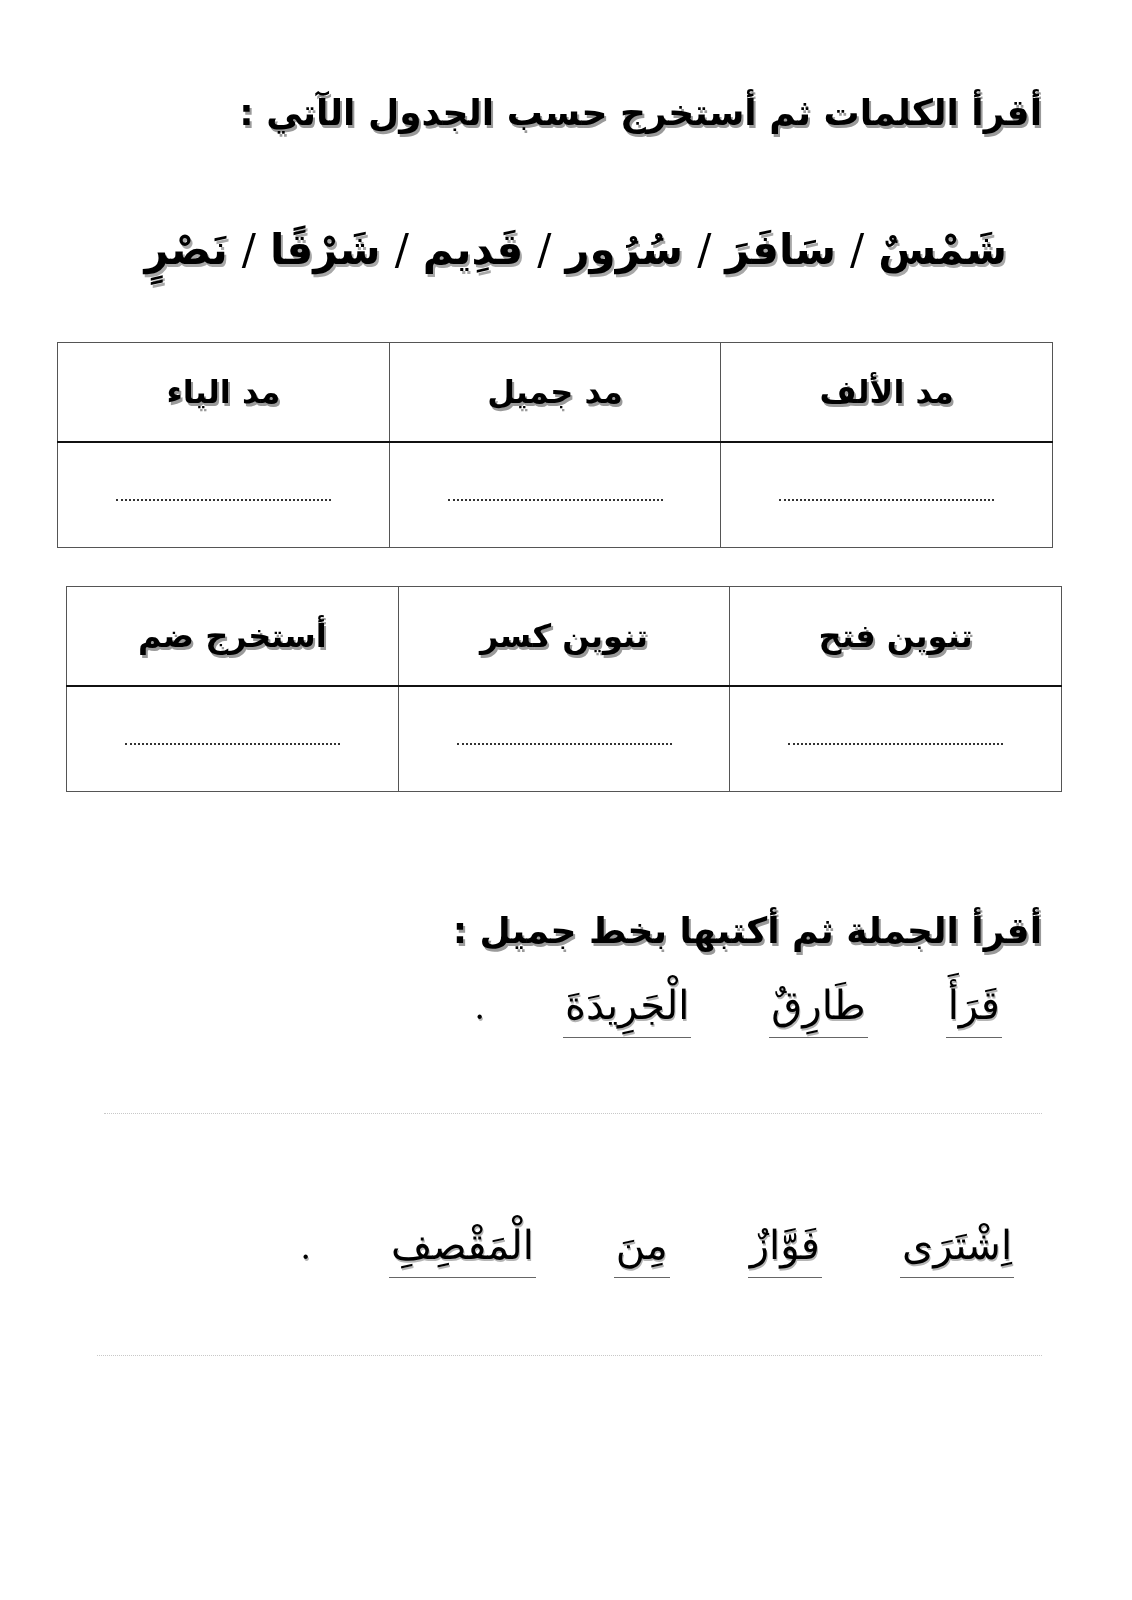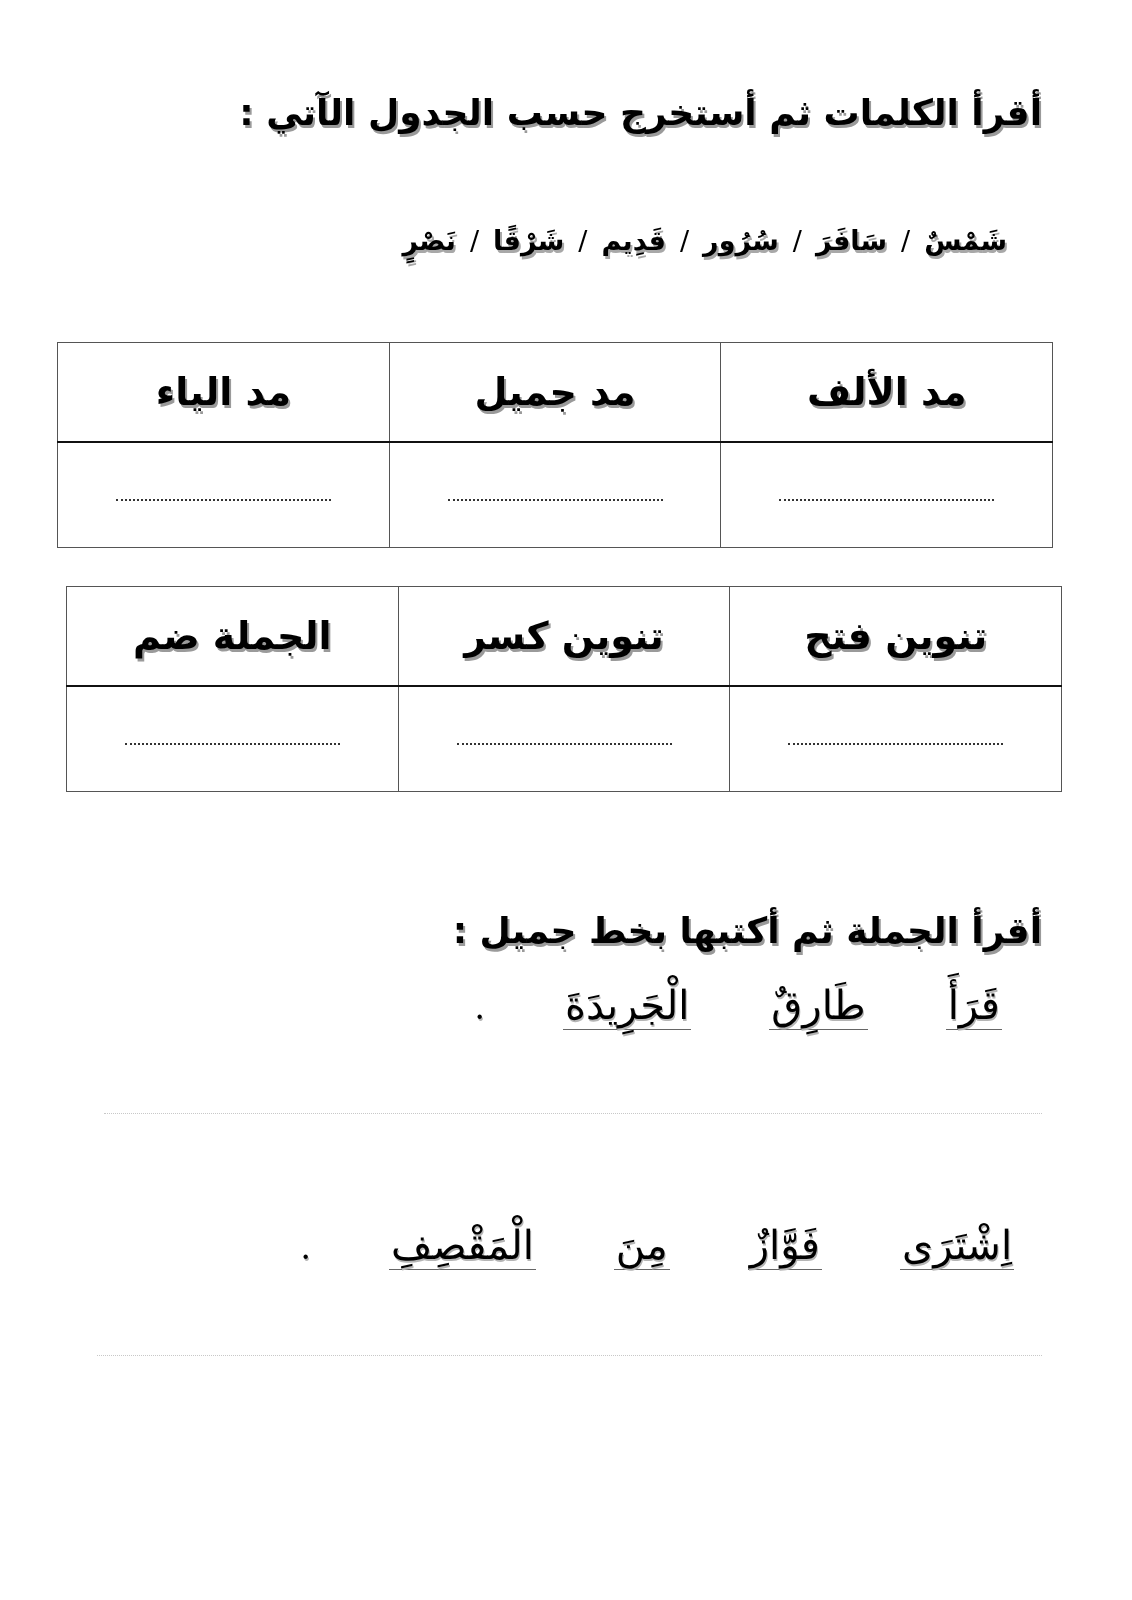--- a/index.html
+++ b/index.html
@@ -27,21 +27,21 @@
       text-shadow: 2px 3px 0 #9a9a9a;
       letter-spacing: -0.5px;
     }
     #heading-1 { top: 95px; }
     #heading-2 { top: 913px; }
 
     .word-bank {
       position: absolute;
       top: 225px;
       right: 125px;
-      font-size: 27px;
+      font-size: 42px;
       font-weight: bold;
       direction: rtl;
       white-space: nowrap;
       text-shadow: 2px 3px 0 #a8a8a8;
     }
     .word-bank .sep {
       font-weight: normal;
       margin: 0 14px;
       text-shadow: none;
     }
@@ -67,21 +67,21 @@
     #table-tanween {
       top: 586px;
       left: 66px;
       width: 996px;
       border: 1.5px solid #888;
     }
     table.grid tr.hdr td {
       height: 98px;
       border-bottom: 2px solid #111;
       font-weight: bold;
-      font-size: 38px;
+      font-size: 32px;
       text-shadow: 2px 3px 0 #9a9a9a;
     }
     table.grid tr.ans td {
       height: 104px;
     }
     .dots {
       display: inline-block;
       width: 215px;
       height: 0;
       border-bottom: 2.5px dotted #333;
@@ -93,21 +93,21 @@
       direction: rtl;
       white-space: nowrap;
       font-family: "DejaVu Serif", serif;
       font-size: 40px;
       line-height: 1;
       text-shadow: 1px 2px 0 #b5b5b5;
     }
     .sentence .w {
       display: inline-block;
       border-bottom: 1.5px solid #666;
-      padding: 0 2px 4px 2px;
+      padding: 0 2px 12px 2px;
       margin-left: 78px;
     }
     .sentence .w:last-of-type { margin-left: 28px; }
     .sentence .period { font-size: 34px; }
     #sentence-1 { top: 985px; right: 130px; }
     #sentence-2 { top: 1225px; right: 118px; }
 
     .writing-line {
       position: absolute;
       height: 0;
@@ -138,21 +138,21 @@
     <td><span class="dots"></span></td>
   </tr>
 </tbody>
   </table>
 
 <table id="table-tanween" class="grid">
   <tbody>
       <tr class="hdr">
     <td>تنوين فتح</td>
     <td>تنوين كسر</td>
-    <td>الجملة ضم</td>
+    <td>أستخرج ضم</td>
   </tr>
   <tr class="ans">
     <td><span class="dots"></span></td>
     <td><span class="dots"></span></td>
     <td><span class="dots"></span></td>
   </tr>
 </tbody>
   </table>
 
 <div id="heading-2" class="heading">أقرأ الجملة ثم أكتبها بخط جميل :</div>

